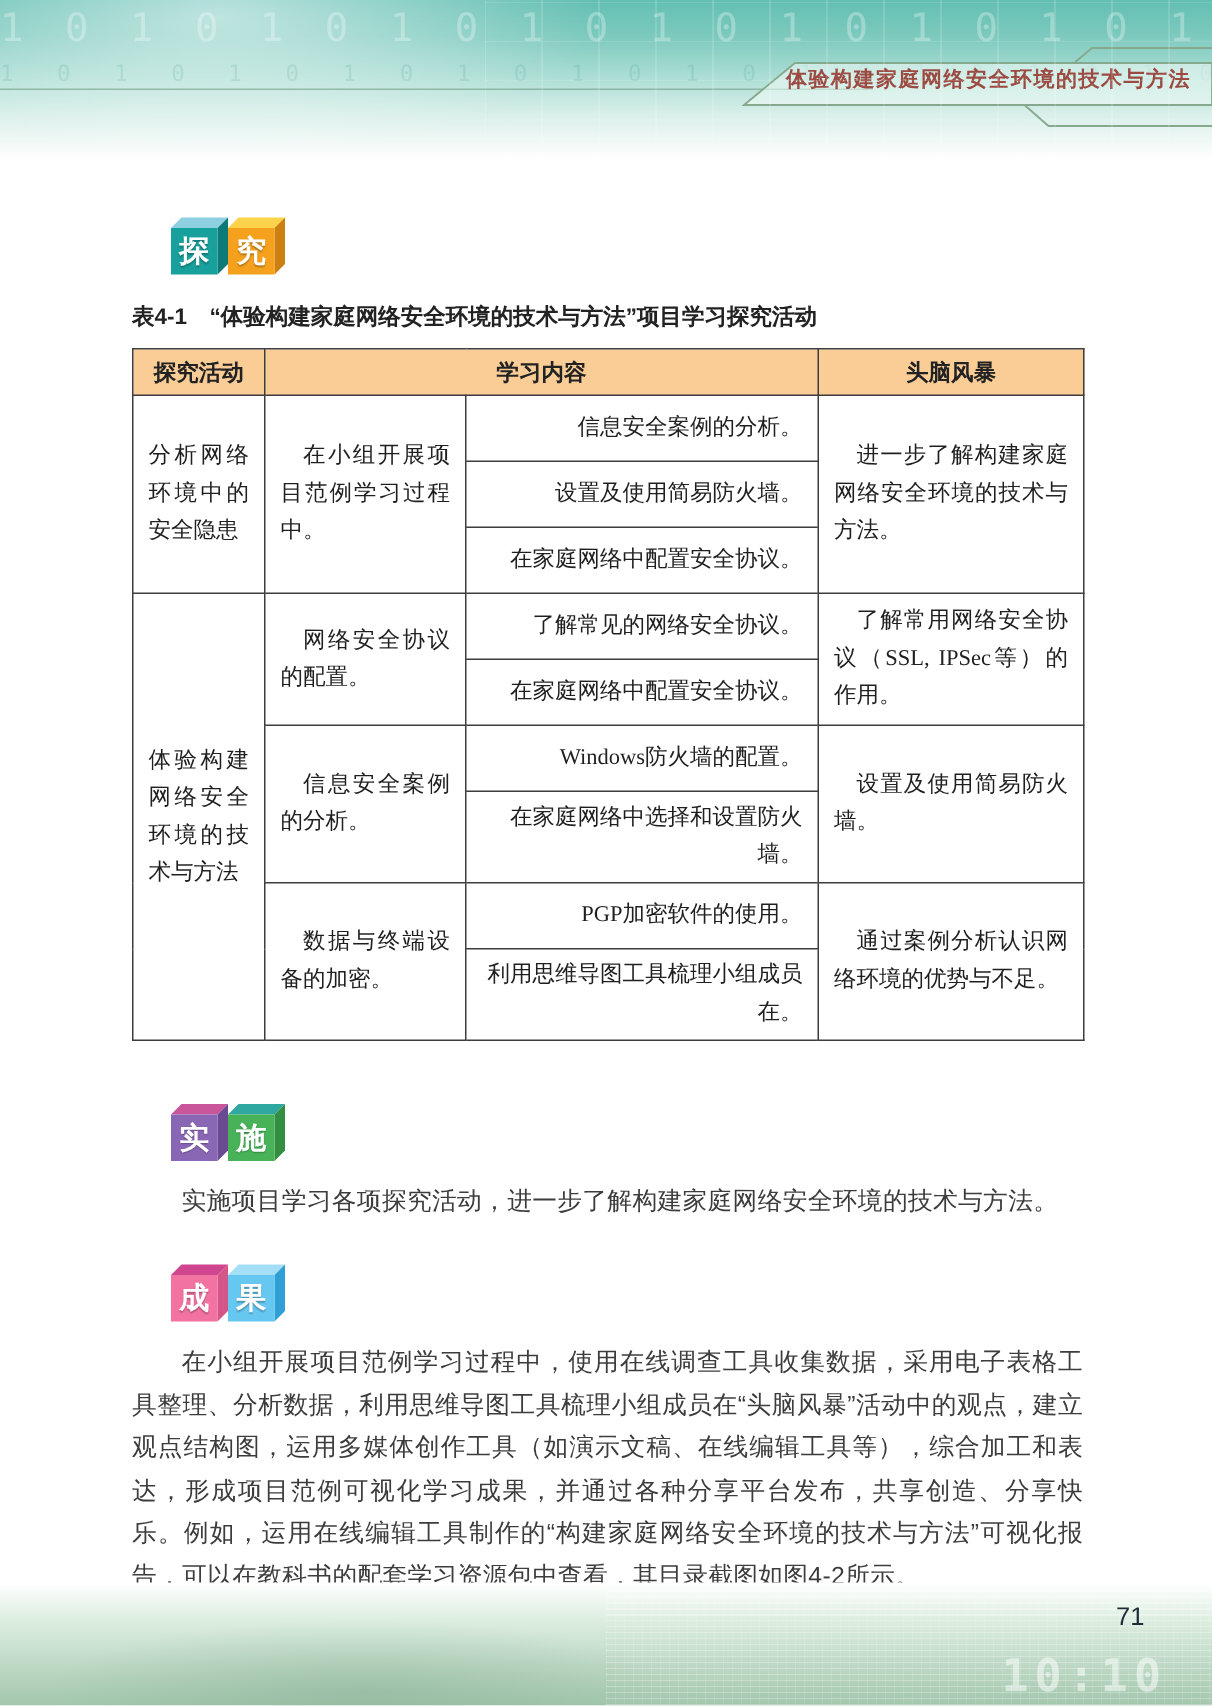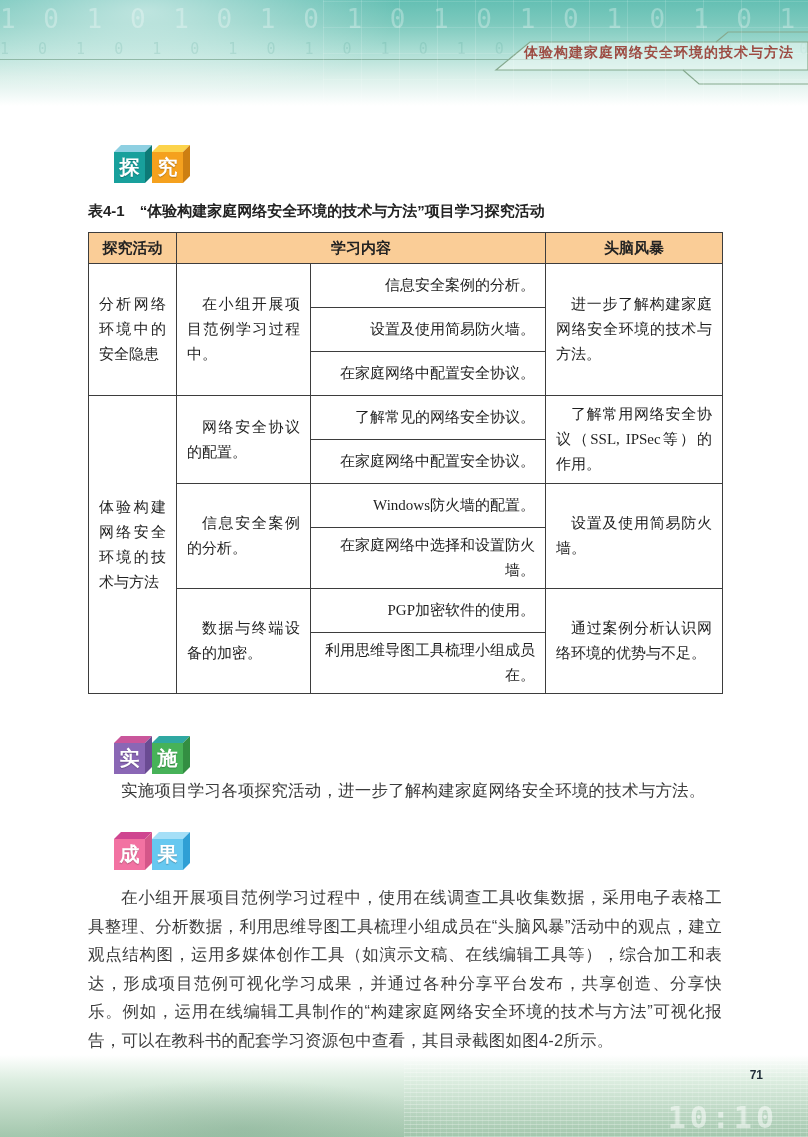--- a/index.html
+++ b/index.html
@@ -77,21 +77,21 @@
   .cb-green  .face { background: #47b258; } .cb-green  .top { background: #2fa8a2; } .cb-green  .side { background: #338e42; }
   .cb-pink   .face { background: #f272a2; } .cb-pink   .top { background: #cf4590; } .cb-pink   .side { background: #d45689; }
   .cb-blue   .face { background: #66c8f0; } .cb-blue   .top { background: #a5dff7; } .cb-blue   .side { background: #2f9fd5; }
 
   .para {
     font-size: 16.5px; line-height: 29px;
     text-align: justify; text-indent: 2em;
     color: #3c3c3c; letter-spacing: 0.2px;
   }
   .para.intro    { margin-top: 9px; }
-  .para.implement{ }
+  .para.implement{ margin-top: 11px; }
   .para.result   { margin-top: 11px; line-height: 28.5px; }
 
   .badge.explore   { margin-top: 33px; }
   .badge.implement { margin-top: 36px; }
   .badge.result    { margin-top: 21px; }
 
   .table-caption {
     margin-top: 17px; text-align: left;
     font-size: 15px; font-weight: bold; color: #222222;
   }
@@ -142,21 +142,21 @@
   }
   .footer-digits {
     position: absolute; right: 30px; bottom: 2px;
     font-family: "DejaVu Sans Mono", monospace;
     font-size: 30px; font-weight: bold; letter-spacing: 4px;
     color: rgba(255,255,255,0.5);
     pointer-events: none;
   }
   .page-number {
     position: absolute; top: 13px; right: 45px;
-    font-size: 12px; font-weight: bold; color: #1e2c38;
+    font-size: 17px; font-weight: normal; color: #1e2c38;
     z-index: 3;
   }
 </style>
 </head>
 <body>
 
 <div class="page">
 
   <div class="header-band">
     <div class="binary-row r1">1 0 1 0 1 0 1 0 1 0 1 0 1 0 1 0 1 0 1 0 1 0 1 0 1 0 1 0 1 0 1 0 1 0 1 0 1 0 1 0 1</div>

